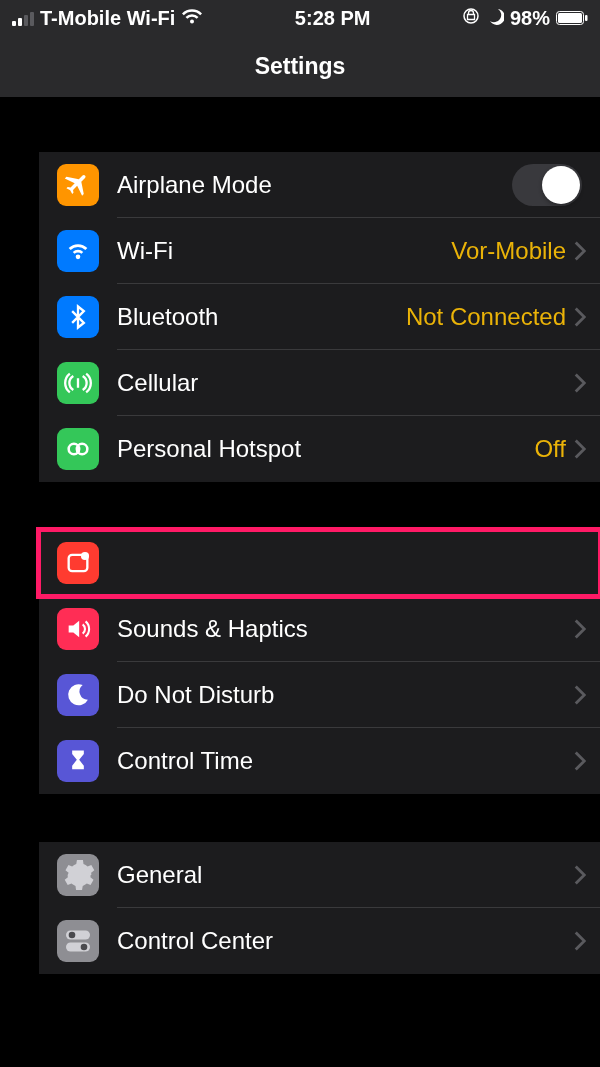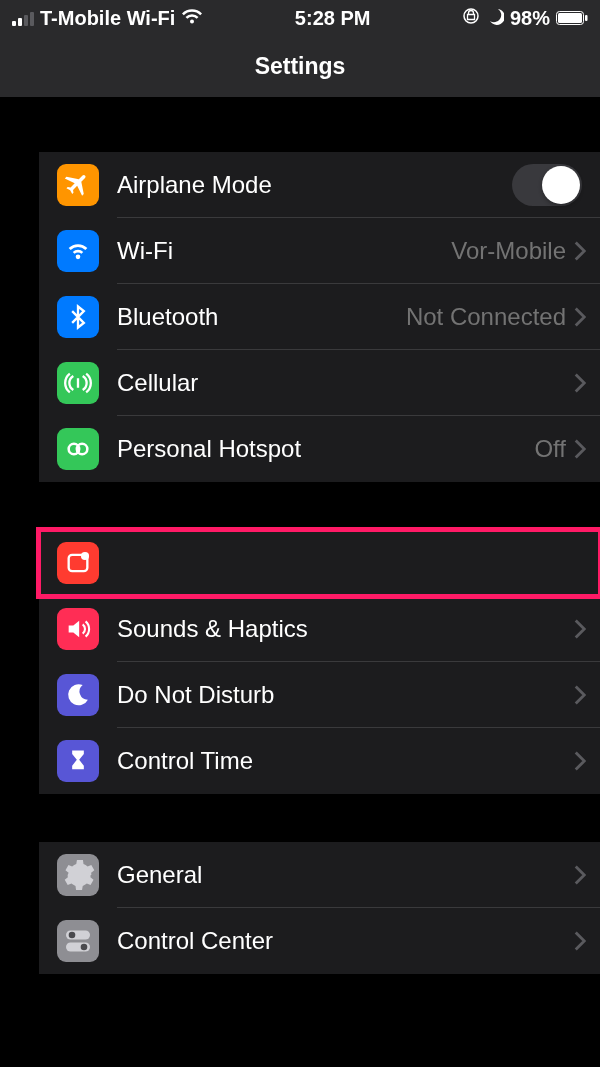--- a/index.html
+++ b/index.html
@@ -61,21 +61,21 @@
     .icon-box {
       width: 42px; height: 42px;
       border-radius: 9px;
       margin-right: 18px;
       display: flex;
       align-items: center;
       justify-content: center;
       flex-shrink: 0;
     }
     .label { font-size: 24px; font-weight: 400; flex: 1; }
-    .value { font-size: 24px; color: #737373; margin-right: 8px; }
+    .value { font-size: 24px; color: #eab308; margin-right: 8px; }
     .chevron {
       width: 12px; height: 20px;
       color: #5a5a5e;
     }
     
     .toggle {
       width: 70px; height: 42px;
       border-radius: 21px;
       background: #39393d;
       position: relative;

